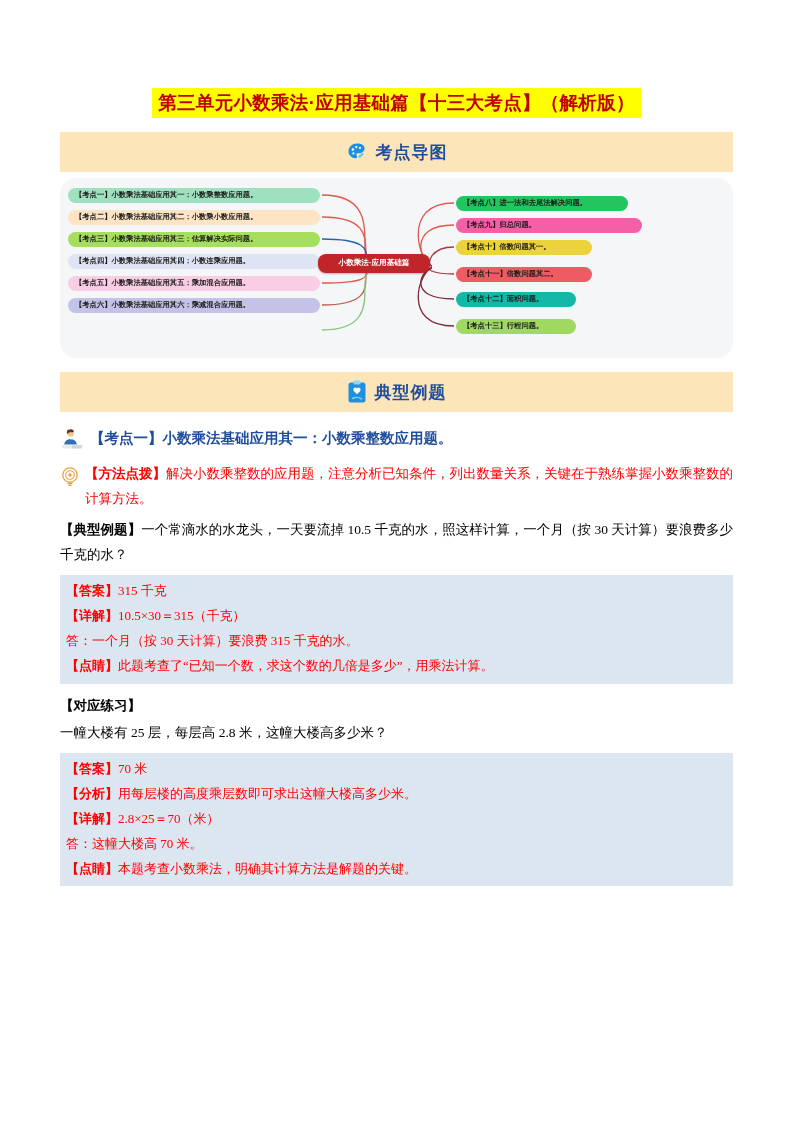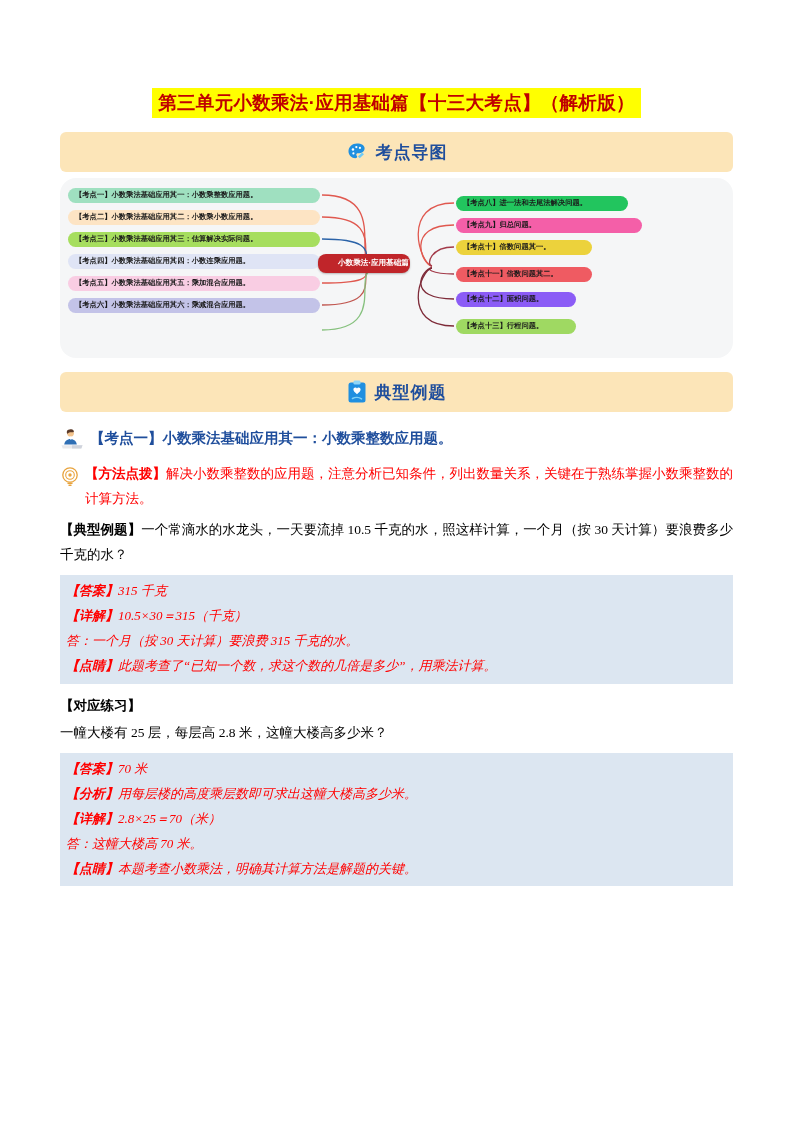--- a/index.html
+++ b/index.html
@@ -43,21 +43,20 @@
 
   
   .banner {
     margin-top: 14px;
     background: #fce5b8;
     height: 40px;
     display: flex;
     align-items: center;
     justify-content: center;
     gap: 8px;
-    border-radius: 6px;
   }
   .banner-text {
     font-family: "Liberation Sans", "DejaVu Sans", sans-serif;
     font-weight: bold;
     font-size: 17px;
     color: #1f4e9c;
     letter-spacing: 1px;
   }
   .banner-icon { display: inline-flex; align-items: center; }
 
@@ -80,21 +79,21 @@
     padding: 3px 7px 3px 7px;
     line-height: 1.15;
     white-space: nowrap;
     box-sizing: border-box;
   }
   .mm-left  { left: 8px; width: 252px; }
   .mm-right { left: 396px; }
   .mm-center {
     left: 258px;
     top: 76px;
-    width: 92px;
+    width: 112px;
     text-align: center;
     background: #c0252a;
     color: #ffffff;
     border-radius: 8px;
     font-size: 7.6px;
     padding: 5px 20px;
     box-shadow: 0 1px 2px rgba(0,0,0,.25);
   }
 
   
@@ -143,21 +142,20 @@
   .ans-box {
     background: #dce6f1;
     margin-top: 7px;
     padding: 4px 6px 5px 6px;
   }
   .ans-line {
     color: #ff0000;
     font-size: 13px;
     line-height: 1.92;
     text-align: justify;
-    font-style: italic;
   }
   .ans-line b {
     font-family: "Liberation Sans", "DejaVu Sans", sans-serif;
     font-weight: bold;
   }
   .practice-label {
     font-family: "Liberation Sans", "DejaVu Sans", sans-serif;
     font-weight: bold;
     font-size: 13.5px;
     color: #000;
@@ -219,21 +217,21 @@
     <div class="mm-node mm-left" style="top:76px;background:#dfe4f5;">【考点四】小数乘法基础应用其四：小数连乘应用题。</div>
     <div class="mm-node mm-left" style="top:98px;background:#f9cde3;">【考点五】小数乘法基础应用其五：乘加混合应用题。</div>
     <div class="mm-node mm-left" style="top:120px;background:#c3c3e8;">【考点六】小数乘法基础应用其六：乘减混合应用题。</div>
 
     <div class="mm-node mm-center">小数乘法·应用基础篇</div>
 
     <div class="mm-node mm-right" style="top:18px;width:172px;background:#22c55e;">【考点八】进一法和去尾法解决问题。</div>
     <div class="mm-node mm-right" style="top:40px;width:186px;background:#f45fa8;">【考点九】归总问题。</div>
     <div class="mm-node mm-right" style="top:62px;width:136px;background:#ecd23c;">【考点十】倍数问题其一。</div>
     <div class="mm-node mm-right" style="top:89px;width:136px;background:#ef5b62;">【考点十一】倍数问题其二。</div>
-    <div class="mm-node mm-right" style="top:114px;width:120px;background:#8b5cf6;">【考点十二】面积问题。</div>
+    <div class="mm-node mm-right" style="top:114px;width:120px;background:#14b8a6;">【考点十二】面积问题。</div>
     <div class="mm-node mm-right" style="top:141px;width:120px;background:#9fd962;">【考点十三】行程问题。</div>
   </div>
 
   <div class="banner">
     <span class="banner-icon">
       <svg width="20" height="24" viewBox="0 0 20 24">
         <rect x="1.5" y="2.5" width="17" height="20" rx="2.5" fill="#1f8fe0"></rect>
         <rect x="6.5" y="0.6" width="7" height="4" rx="1.4" fill="#8fd6f7"></rect>
         <path d="M10 14.2c-2.4-1.9-3.6-3.1-3.6-4.6 0-1.2.9-2.1 2-2.1.8 0 1.3.4 1.6.9.3-.5.8-.9 1.6-.9 1.1 0 2 .9 2 2.1 0 1.5-1.2 2.7-3.6 4.6z" fill="#ffffff"></path>
         <path d="M5.5 18.5c2.5-1.4 6.5-1.4 9 .4" stroke="#7fd0f5" stroke-width="1.6" fill="none" stroke-linecap="round"></path>

